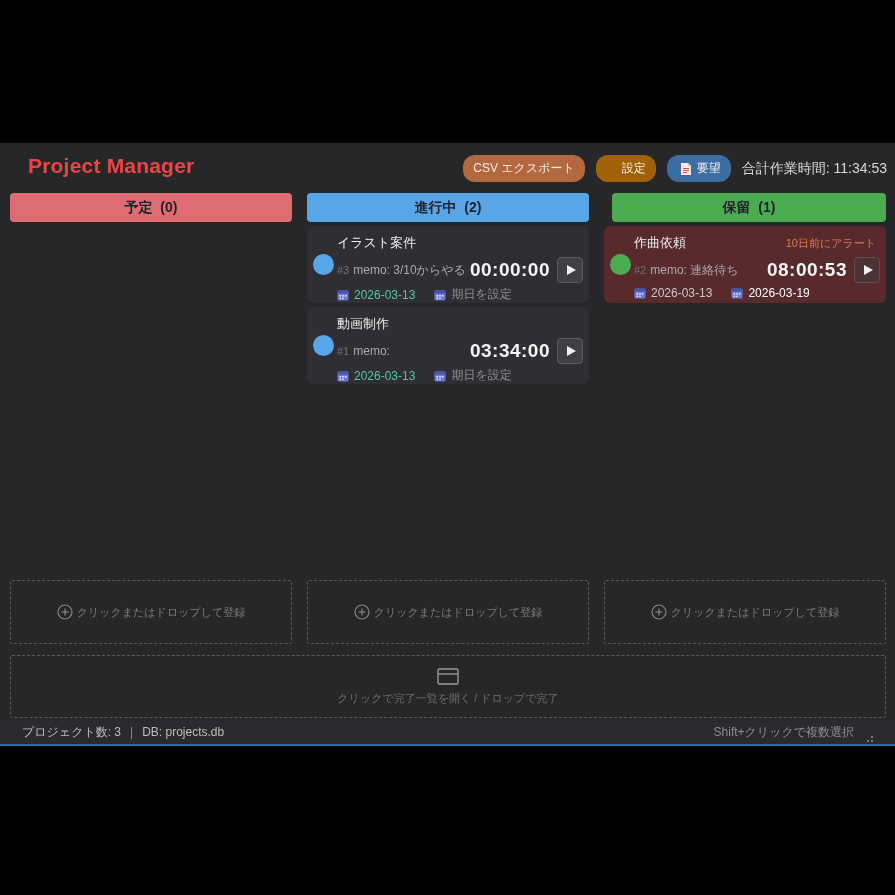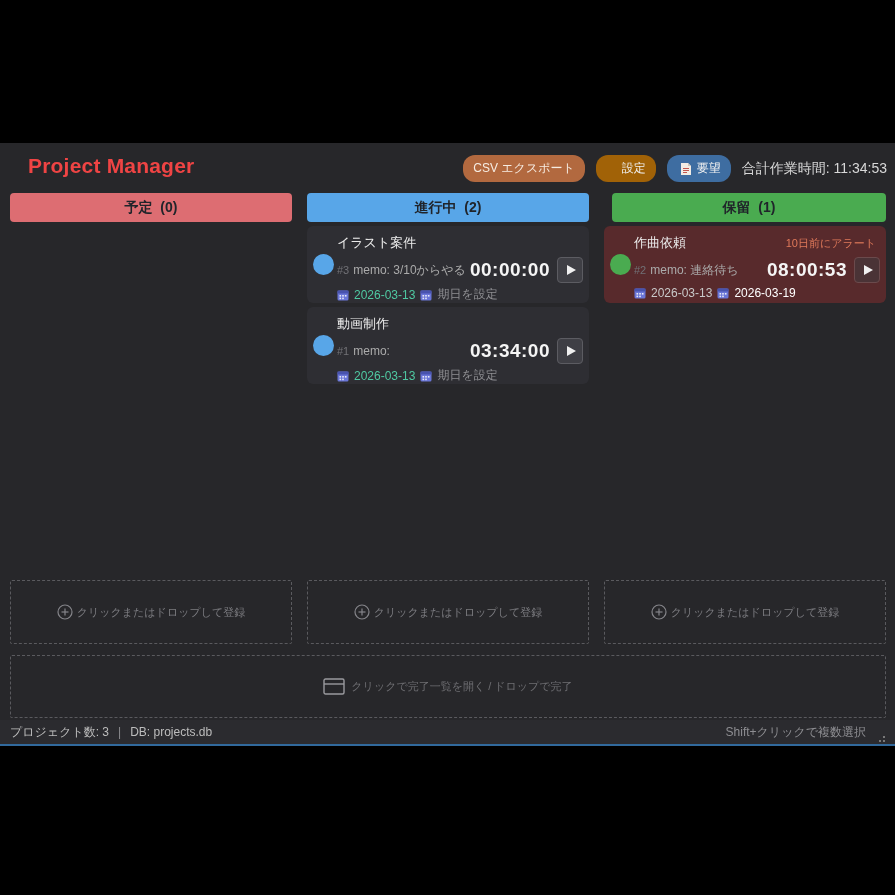--- a/index.html
+++ b/index.html
@@ -45,42 +45,42 @@
   .pid { font-size:11px; color:#717176; margin-right:4px; }
   .memo { font-size:12px; color:#ababab; }
   .timer { margin-left:auto; font-size:19px; font-weight:bold; color:#f5f5f5;
            letter-spacing:.5px; margin-right:7px; }
   .play { width:26px; height:26px; background:#3f3f45; border:1px solid #5c5c62;
           border-radius:4px; display:flex; align-items:center; justify-content:center;
           cursor:pointer; flex:0 0 auto; }
   .card-hold .play { background:#4a3336; border-color:#6b4a4c; }
   .tri { width:0; height:0; border-left:9px solid #f0f0f0;
          border-top:5.5px solid transparent; border-bottom:5.5px solid transparent; margin-left:2px; }
-  .row3 { display:flex; align-items:center; margin-top:3px; gap:5px; }
+  .row3 { display:flex; align-items:center; margin-top:3px; gap:19px; }
   .date-ctl { display:flex; align-items:center; gap:5px; cursor:pointer; }
   .date { font-size:12px; }
   .d-teal { color:#4fc9a2; } .d-gray { color:#c9c9c9; }
   .d-warn { color:#ffffff; } .d-unset { color:#8f8f93; }
 
   
   .dz-row { position:absolute; left:10px; top:437px; width:876px; height:64px;
             display:flex; gap:15px; }
   .dz { flex:1; border:1px dashed #5a5a5e; border-radius:2px; display:flex;
         align-items:center; justify-content:center; gap:4px;
         cursor:pointer; }
   .dz-label { font-size:11px; color:#7c7c80; }
   .dz-complete { position:absolute; left:10px; top:512px; width:876px; height:63px;
                  border:1px dashed #5a5a5e; border-radius:2px; display:flex;
-                 flex-direction:row; align-items:center; justify-content:center; gap:6px;
+                 flex-direction:column; align-items:center; justify-content:center; gap:6px;
                  cursor:pointer; }
   .dz-complete .dz-label { color:#6e6e72; }
 
   
   .statusbar { position:absolute; left:0; bottom:0; width:100%; height:24px;
-               background:#2b2b2f; display:flex; align-items:center; padding:0 10px;
+               background:#2b2b2f; display:flex; align-items:center; padding:0 22px;
                font-size:12px; color:#bdbdbd; }
   .sb-sep { margin:0 9px; color:#8a8a8e; }
   .sb-right { margin-left:auto; color:#8e8e92; margin-right:10px; }
   .grip { width:9px; height:9px; align-self:flex-end; margin-bottom:2px; opacity:.7;
           background:
             radial-gradient(circle 1px at 8px 8px,#9a9a9a 99%,transparent),
             radial-gradient(circle 1px at 8px 4px,#9a9a9a 99%,transparent),
             radial-gradient(circle 1px at 4px 8px,#9a9a9a 99%,transparent); }
 </style>
 </head>

